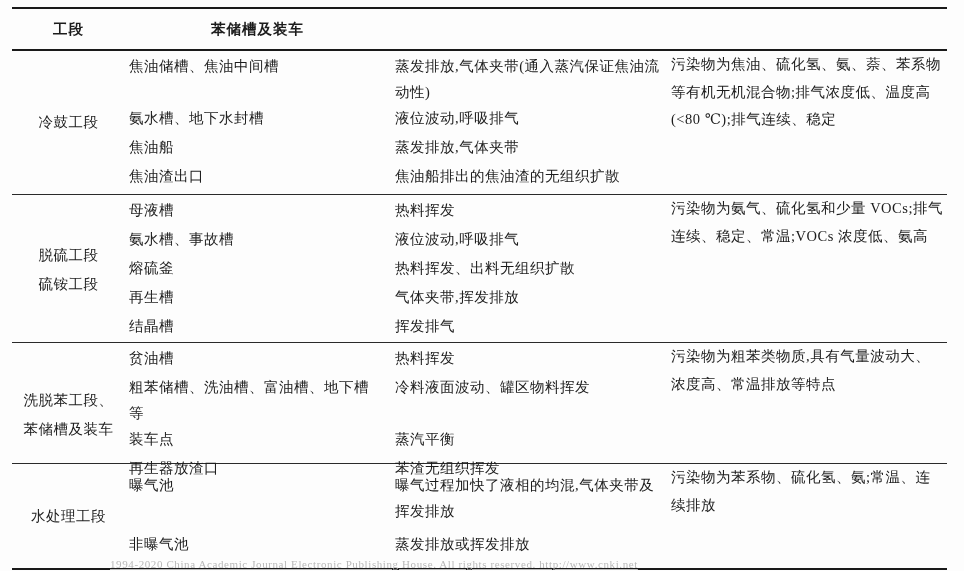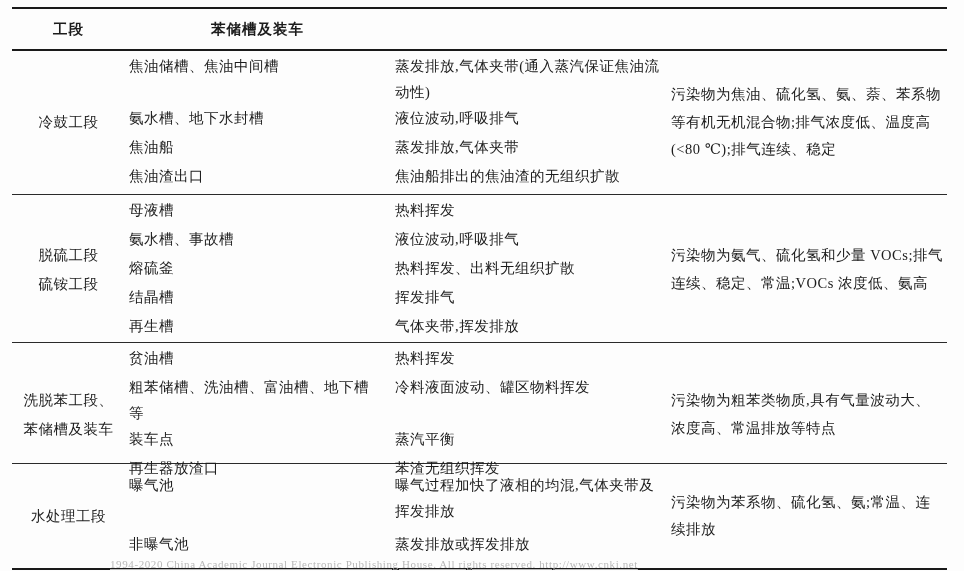--- a/index.html
+++ b/index.html
@@ -74,21 +74,21 @@
   }
   .cause-cell {
     flex: 1;
     padding-left: 5px;
     padding-right: 6px;
     line-height: 26px;
     letter-spacing: 0.5px;
   }
   .emission-cell {
     display: flex;
-    align-items: center;
+    align-items: flex-start;
     padding-left: 3px;
     padding-right: 4px;
     line-height: 27.5px;
     letter-spacing: 0.5px;
   }
   .watermark {
     position: absolute;
     left: 110px;
     top: 558px;
     width: 840px;
@@ -146,26 +146,26 @@
       </div>
       <div class="row">
         <div class="point-cell">氨水槽、事故槽</div>
         <div class="cause-cell">液位波动,呼吸排气</div>
       </div>
       <div class="row">
         <div class="point-cell">熔硫釜</div>
         <div class="cause-cell">热料挥发、出料无组织扩散</div>
       </div>
       <div class="row">
+        <div class="point-cell">再生槽</div>
+        <div class="cause-cell">气体夹带,挥发排放</div>
+      </div>
+      <div class="row">
         <div class="point-cell">结晶槽</div>
         <div class="cause-cell">挥发排气</div>
-      </div>
-      <div class="row">
-        <div class="point-cell">再生槽</div>
-        <div class="cause-cell">气体夹带,挥发排放</div>
       </div>
     </div>
     <div class="emission-cell">
       <span>污染物为氨气、硫化氢和少量 VOCs;排气连续、稳定、常温;VOCs 浓度低、氨高</span>
     </div>
   </div>
 
   <div class="group g3">
     <div class="stage-cell">洗脱苯工段、
 苯储槽及装车</div>

